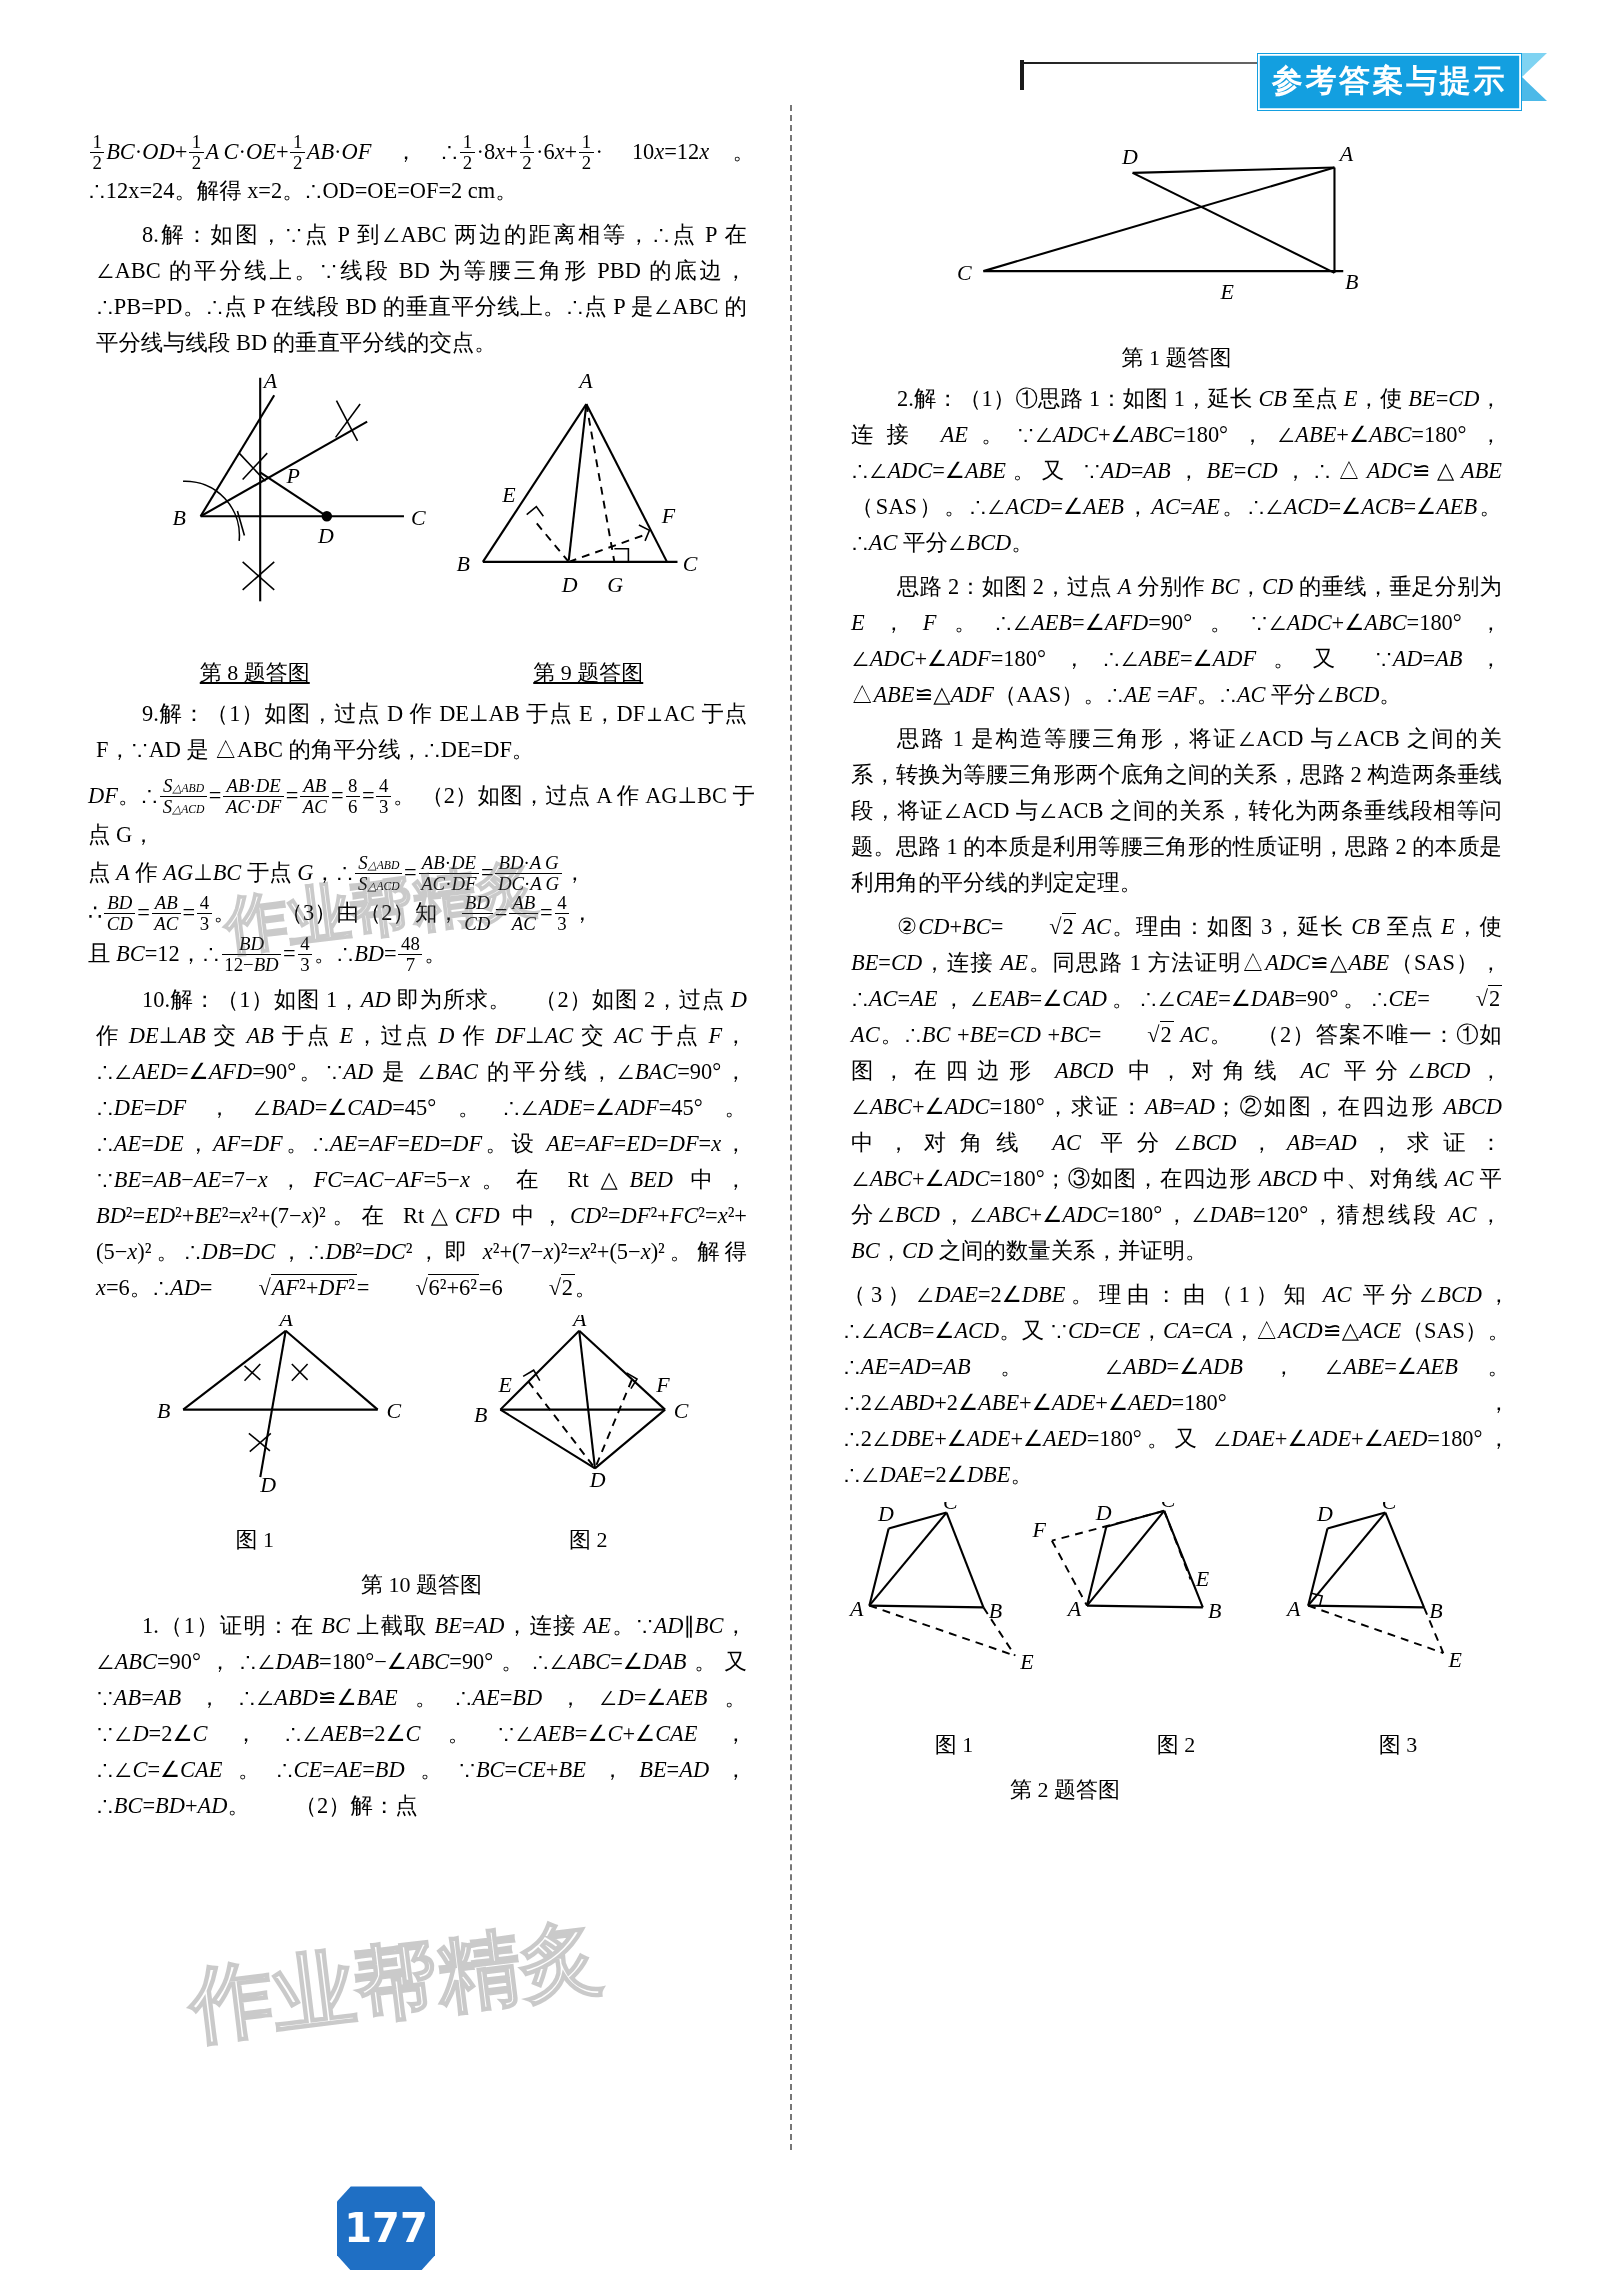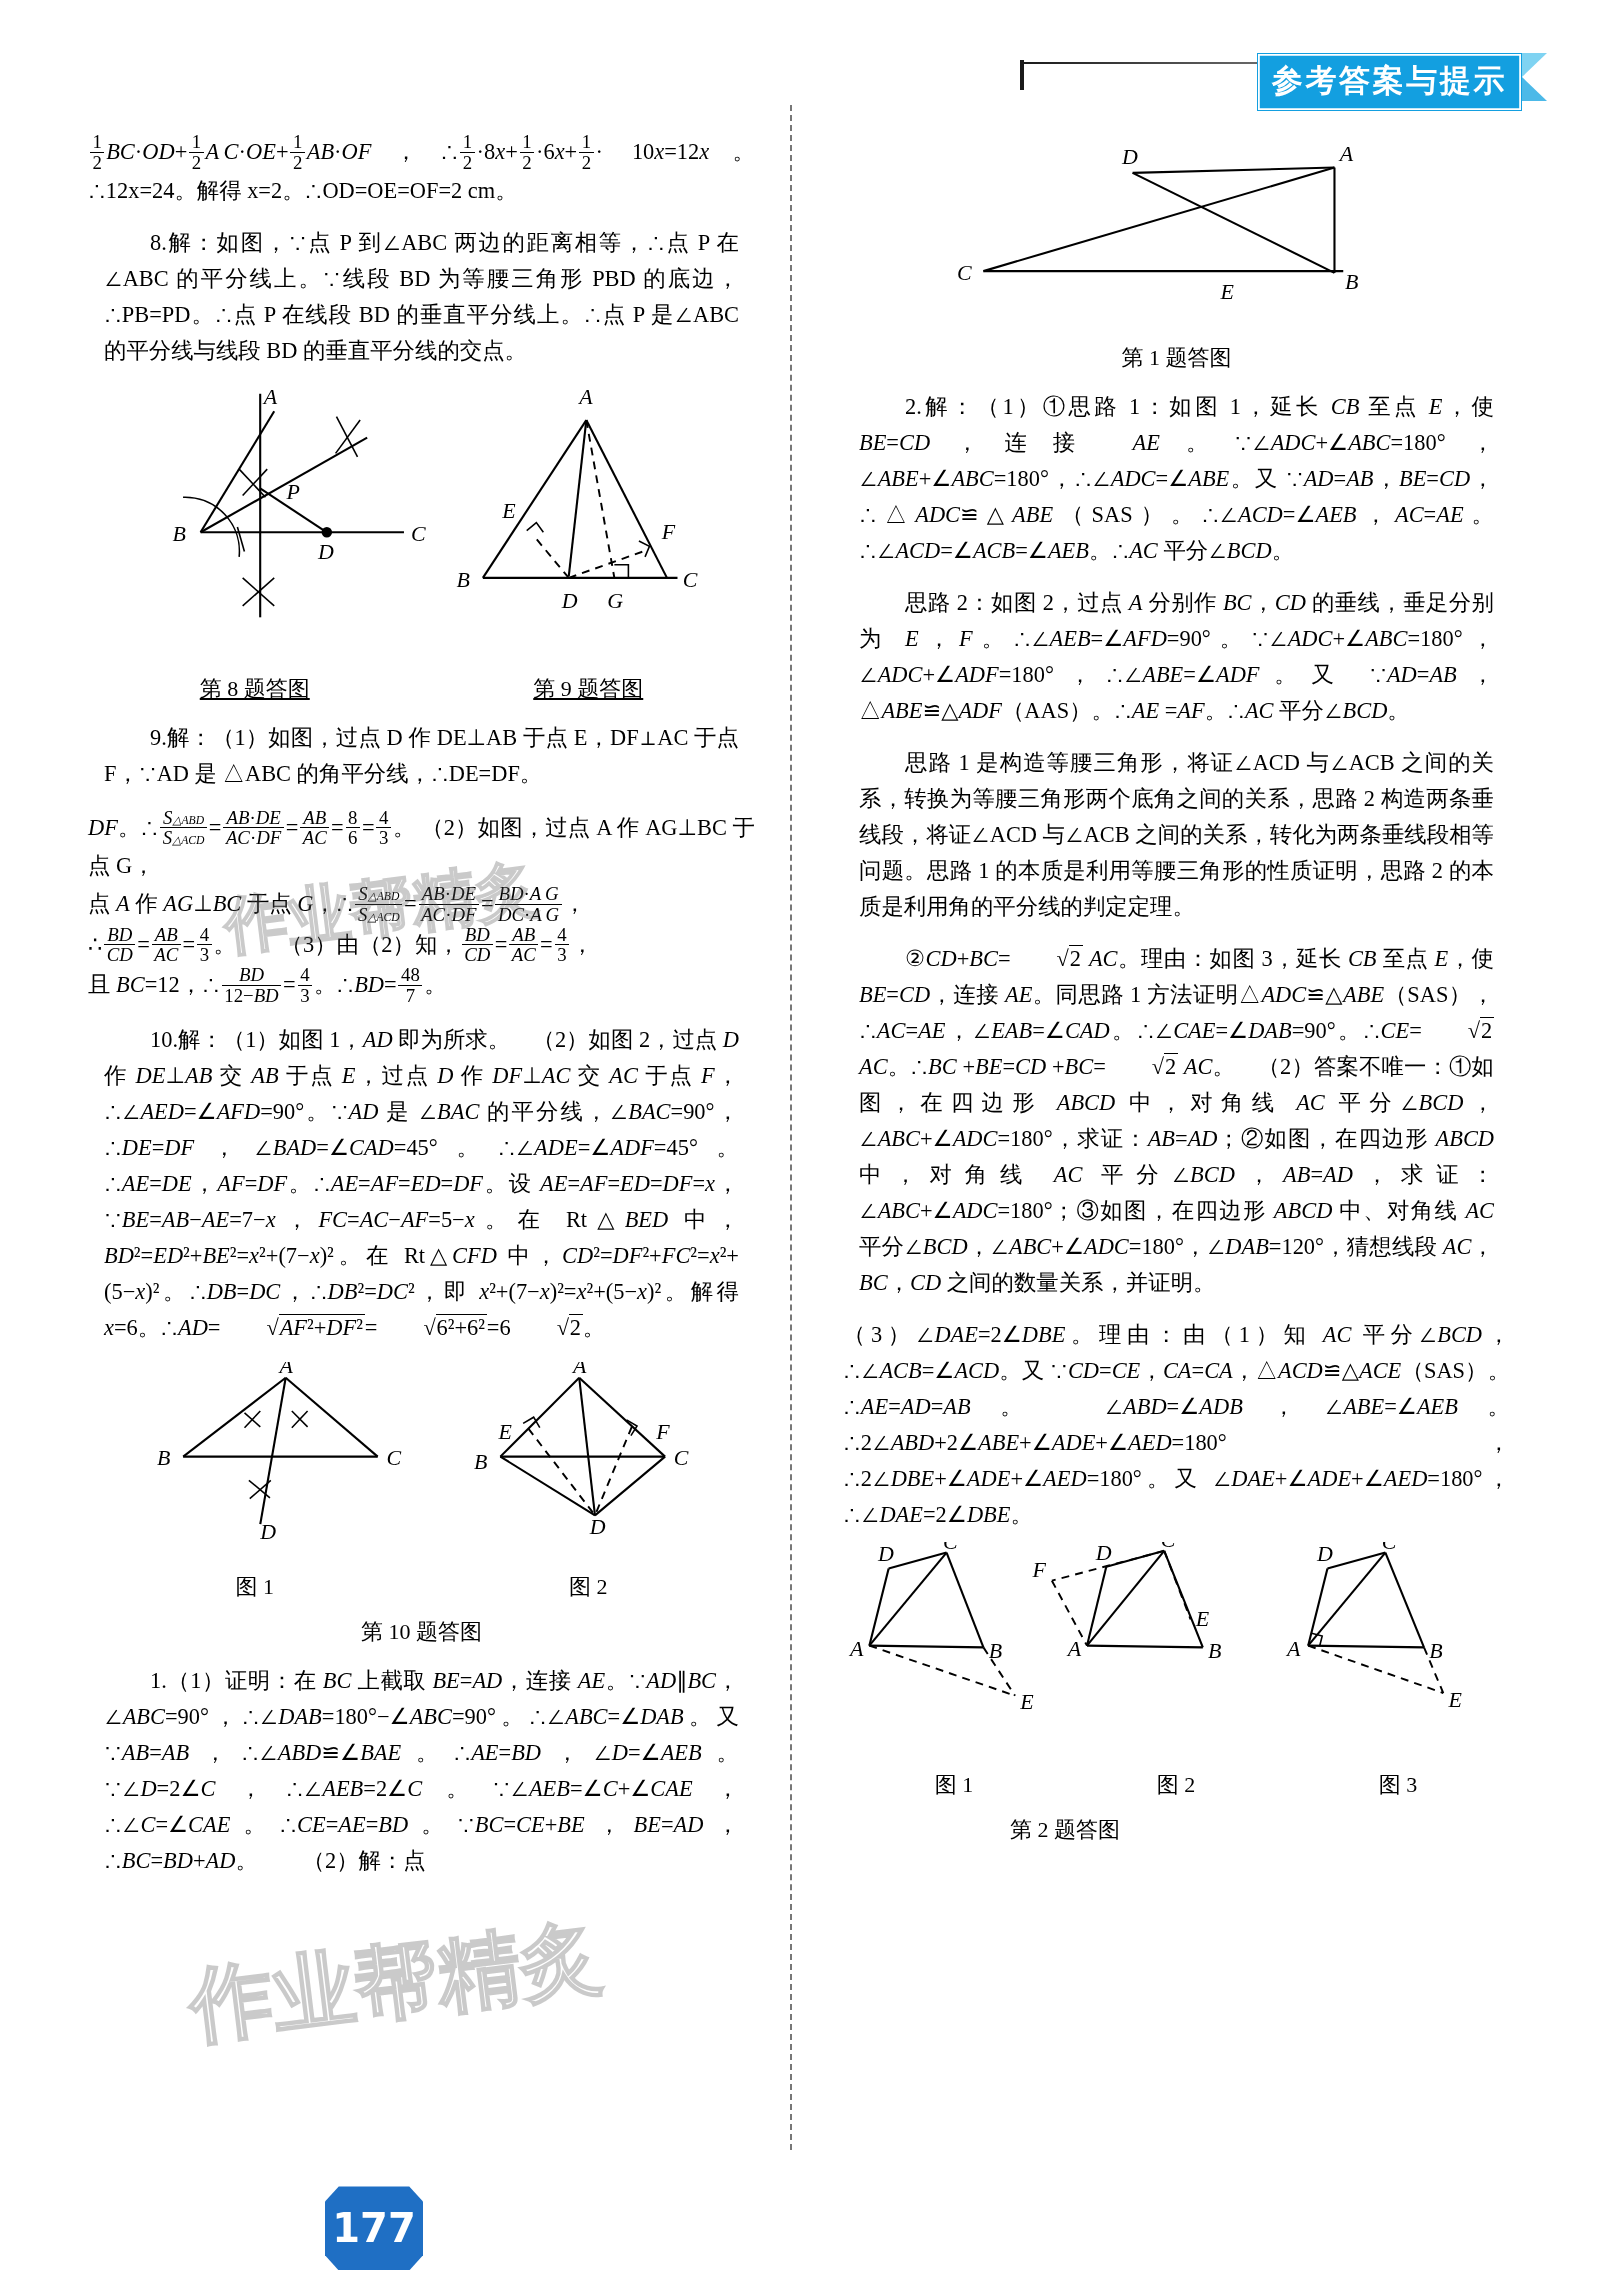--- a/index.html
+++ b/index.html
@@ -62,21 +62,21 @@
   .col-left{ left:88px; }
   .col-right{ left:843px; }
 
   .divider{
     position:absolute; left:790px; top:105px;
     width:0; height:2045px;
     border-left:2.6px dashed #777;
   }
 
   p.para{ margin:0; text-indent:0; }
-  p.indent{ margin:16px; text-indent:46px; }
+  p.indent{ margin:8px; text-indent:46px; }
 
   .mi{ font-style:italic; font-family:"Liberation Serif", serif; }
 
   
   .frac{
     display:inline-block; vertical-align:-0.52em;
     text-align:center; line-height:1.05; font-size:0.84em;
     margin:0 1.8px;
   }
   .frac .num{ display:block; padding:0 2.6px; }
@@ -102,21 +102,21 @@
     color:#1b72c4;
     font-family:"DejaVu Sans", sans-serif;
     font-weight:bold;
     font-size:27px;
     letter-spacing:0.9px;
     margin:12.3px 0 5.3px 0;
   }
 
   
   .pagenum{
-    position:absolute; left:325px; bottom:24.6px;
+    position:absolute; left:337px; bottom:24.6px;
     width:98px; height:84px;
     background:#1f6fc4;
     clip-path:polygon(14% 0,86% 0,100% 18%,100% 82%,86% 100%,14% 100%,0 82%,0 18%);
     color:#fff; font-family:"DejaVu Sans", sans-serif; font-weight:bold;
     font-size:40px; display:flex; align-items:center; justify-content:center;
   }
 
   
   .wm{
     position:absolute;

